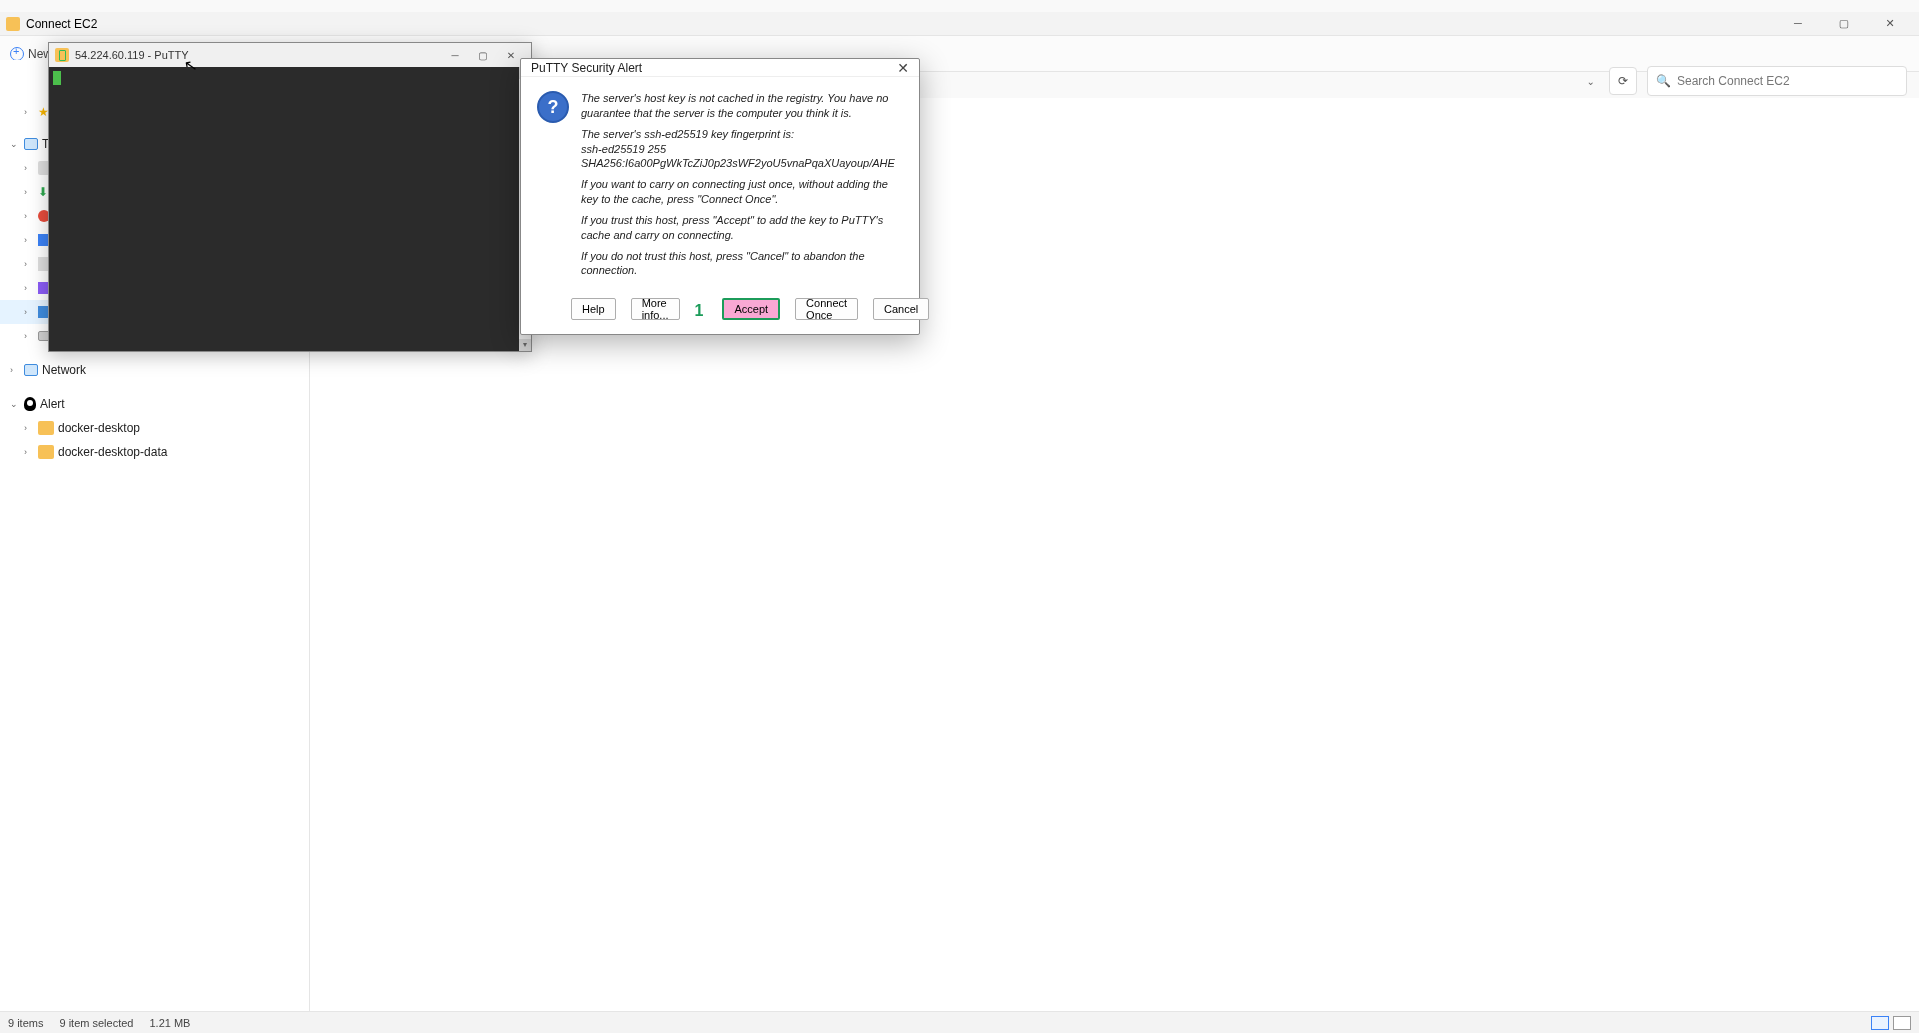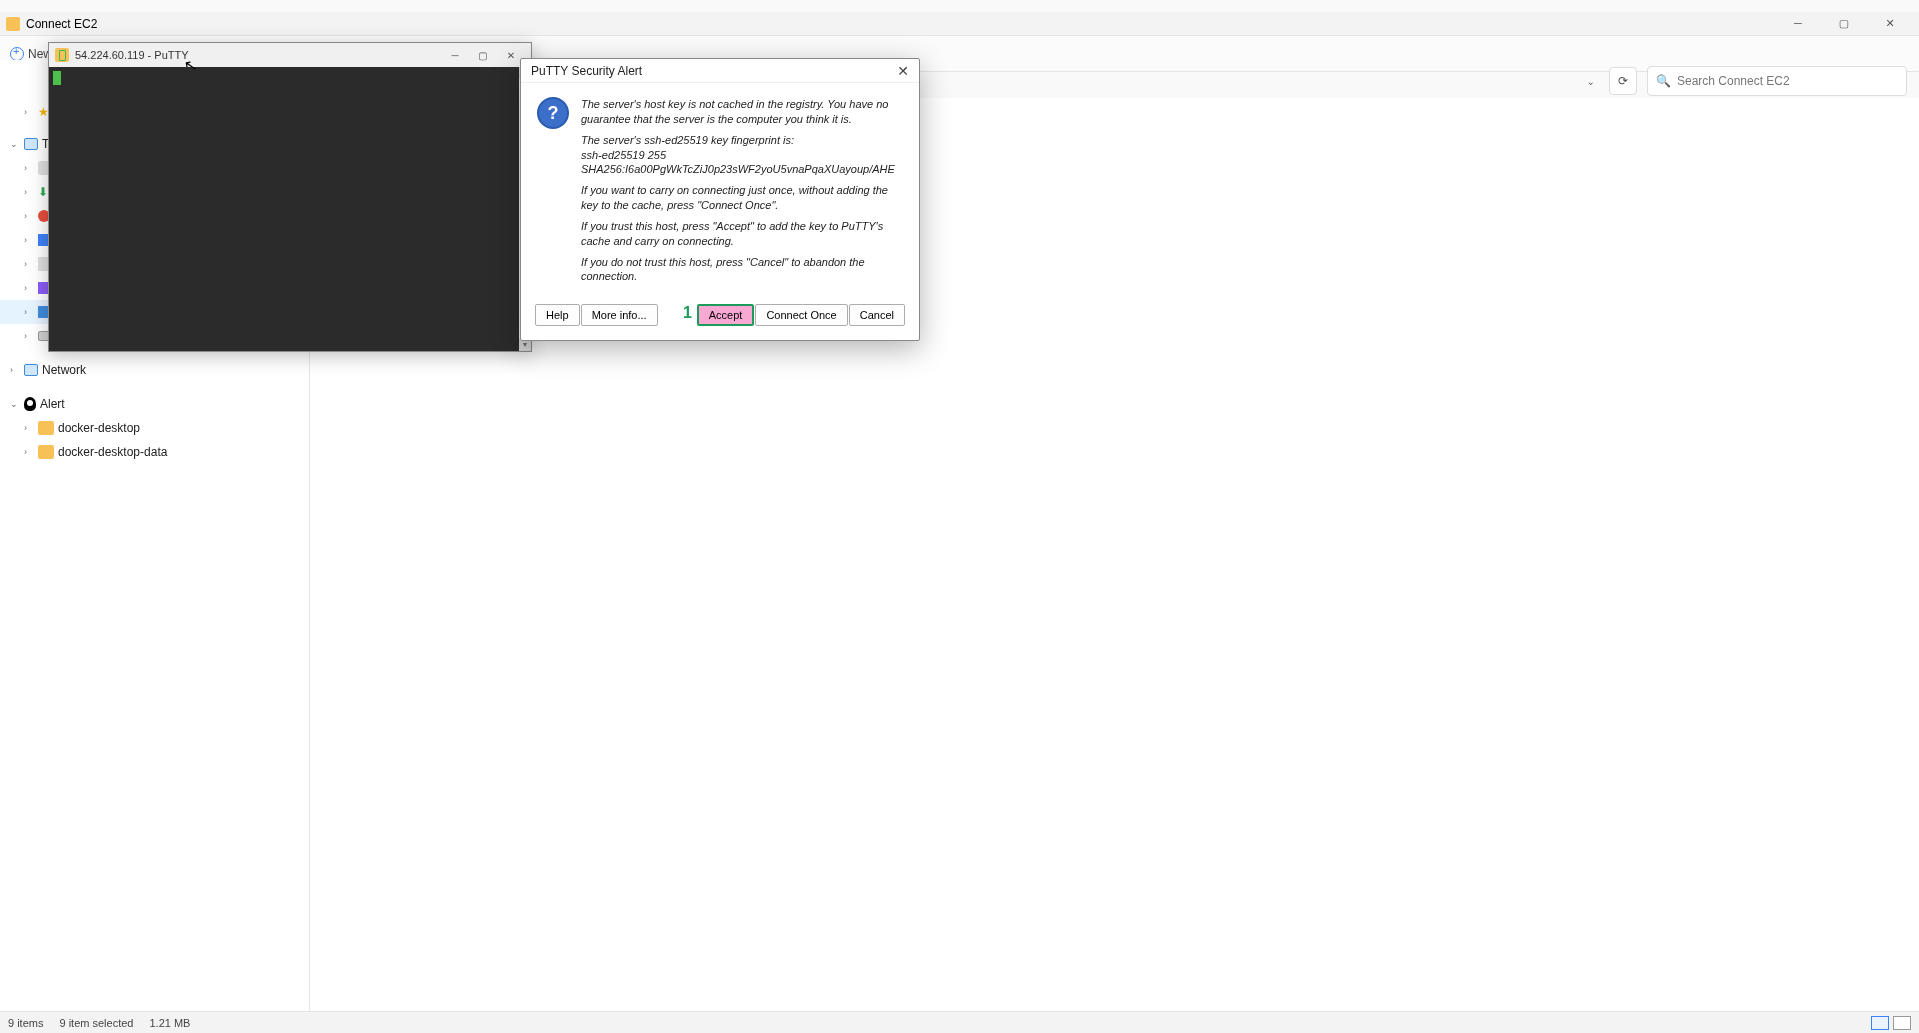--- a/index.html
+++ b/index.html
@@ -68,27 +68,27 @@
     .putty-cursor { position:absolute; top:4px; left:4px; width:8px; height:14px; background:#4cbf4c;}
     .putty-scroll { position:absolute; top:24px; right:0; width:12px; bottom:0; background:#e8e8e8;}
     .putty-scroll .thumb-up { position:absolute; top:0; width:12px; height:12px; background:#cfcfcf; text-align:center; font-size:8px; color:#666; line-height:12px;}
     .putty-scroll .thumb-down { position:absolute; bottom:0; width:12px; height:12px; background:#cfcfcf; text-align:center; font-size:8px; color:#666; line-height:12px;}
 
     
     .cursor-pointer { position:absolute; left:184px; top:56px; font-size:16px; color:#000; transform: rotate(-10deg); pointer-events:none;}
 
     
     .dialog { position:absolute; left:520px; top:58px; width:400px; background:#fff; border:1px solid #888; box-shadow: 0 8px 30px rgba(0,0,0,0.3); border-radius:2px;}
-    .dialog-titlebar { height:24px; display:flex; align-items:center; padding:0 10px; font-size:12px; color:#222; border-bottom:1px solid #eee;}
+    .dialog-titlebar { height:18px; display:flex; align-items:center; padding:0 10px; font-size:12px; color:#222; border-bottom:1px solid #eee;}
     .dialog-close { margin-left:auto; font-size:14px; color:#444; cursor:default;}
     .dialog-body { padding: 14px 16px 8px 16px; display:flex; gap:12px;}
     .dialog-icon { width:32px; height:32px; min-width:32px; border-radius:50%; background:#3b6fc9; display:flex; align-items:center; justify-content:center; color:#fff; font-weight:bold; font-size:18px; border:2px solid #2a5baf;}
     .dialog-text { font-size:11px; color:#222; line-height:1.35;font-style:italic;}
     .dialog-text p { margin-bottom:6px; }
-    .dialog-actions { display:flex; gap:1px; padding: 6px 14px 14px 14px; align-items:flex-start;}
+    .dialog-actions { display:flex; gap:15px; padding: 6px 14px 14px 14px; align-items:flex-end;margin-left:36px;}
     .btn { height:22px; padding: 0 10px; font-size:11px; background:#fdfdfd; border:1px solid #adadad; border-radius:2px; display:inline-flex; align-items:center; justify-content:center; cursor:default;}
     .btn.primary { border:2px solid #1c9c5a; background:#f9a8d4;}
     .annotation-1 { color:#1c9c5a; font-weight:bold; font-size:16px; margin-left:auto; margin-right:4px;}
   </style>
 </head>
 <body>
 
 <div class="explorer-titlebar">
   <span class="folder-ico"></span>
   <span>Connect EC2</span>

